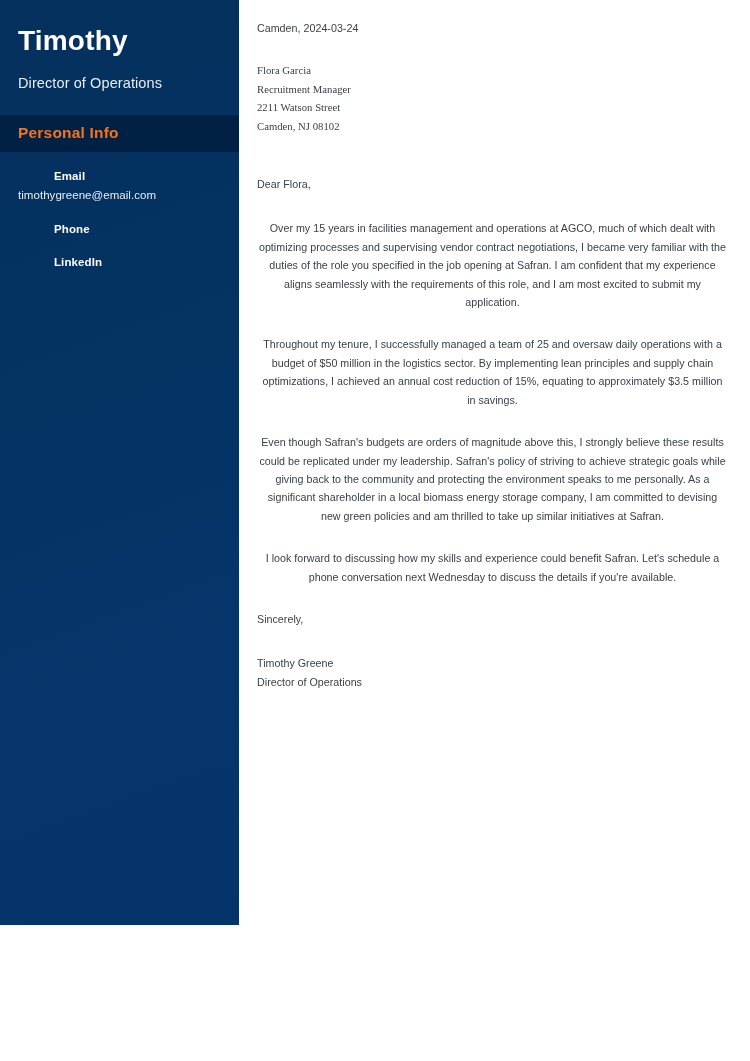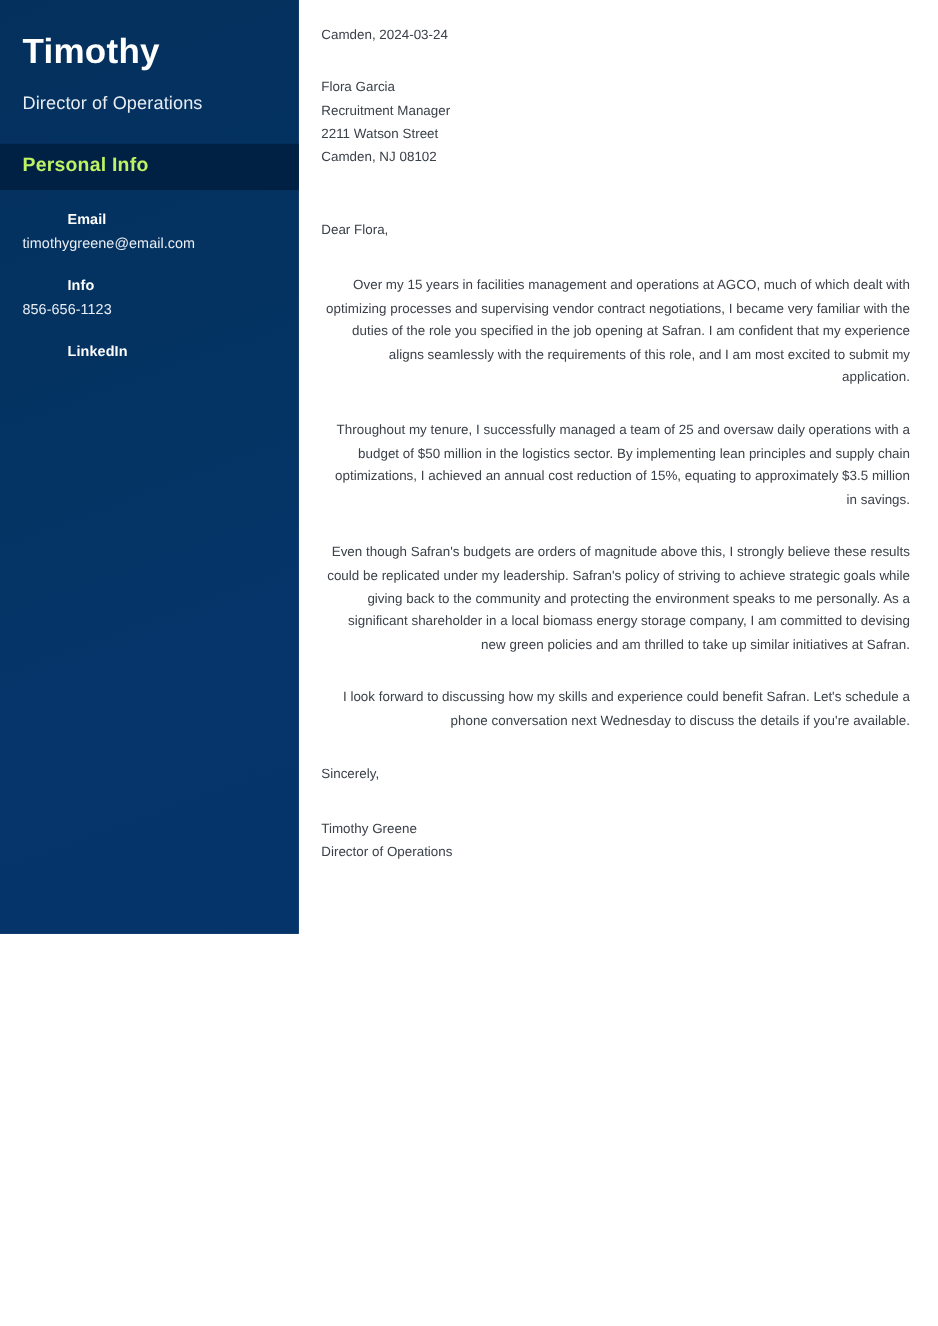--- a/index.html
+++ b/index.html
@@ -16,21 +16,21 @@
     height: 1061px;
     background: #ffffff;
     overflow: hidden;
     display: flex;
   }
 
   
   .sidebar {
     width: 239px;
     min-width: 239px;
-    height: 747px;
+    height: 925px;
     background: #04305d;
     background-image: linear-gradient(160deg, #04305d 0%, #043463 45%, #05356a 70%, #05346a 100%);
     position: relative;
     box-sizing: border-box;
   }
   .sidebar-header {
     padding: 22px 18px 0 18px;
   }
   .name-line {
     color: #ffffff;
@@ -50,21 +50,21 @@
   .section-band {
     margin-top: 22px;
     background: #012144;
     height: 37px;
     display: flex;
     align-items: center;
     padding: 0 18px;
     box-sizing: border-box;
   }
   .section-band-title {
-    color: #bef264;
+    color: #f97316;
     font-size: 15.5px;
     font-weight: bold;
     letter-spacing: 0.2px;
   }
   .info-list {
     padding: 16px 18px 0 18px;
   }
   .info-item {
     margin-bottom: 16px;
   }
@@ -101,27 +101,28 @@
     letter-spacing: 0.02px;
   }
   .date-line {
     margin: 0 0 24px 0;
   }
   .recipient-block {
     margin: 0 0 40px 0;
   }
   .recipient-block div {
     line-height: 1.72;
+    font-family: Liberation Serif, serif;
   }
   .salutation {
     margin: 0 0 26px 0;
   }
   .body-par {
     margin: 0 0 24px 0;
-    text-align: right;
+    text-align: center;
   }
   .closing {
     margin: 0 0 26px 0;
   }
   .signature div {
     line-height: 1.72;
   }
 </style>
 </head>
 <body>
@@ -140,22 +141,21 @@
     </div>
 
     <div class="info-list">
 
       <div class="info-item">
         <div class="info-label">Email</div>
         <div class="info-value">timothygreene@email.com</div>
       </div>
 
       <div class="info-item">
-        <div class="info-label">Info</div>
-        <div class="info-value">856-656-1123</div>
+        <div class="info-label">Phone</div>
       </div>
 
       <div class="info-item">
         <div class="info-label">LinkedIn</div>
       </div>
 
     </div>
   </aside>
 
   <main class="letter letter-text">

